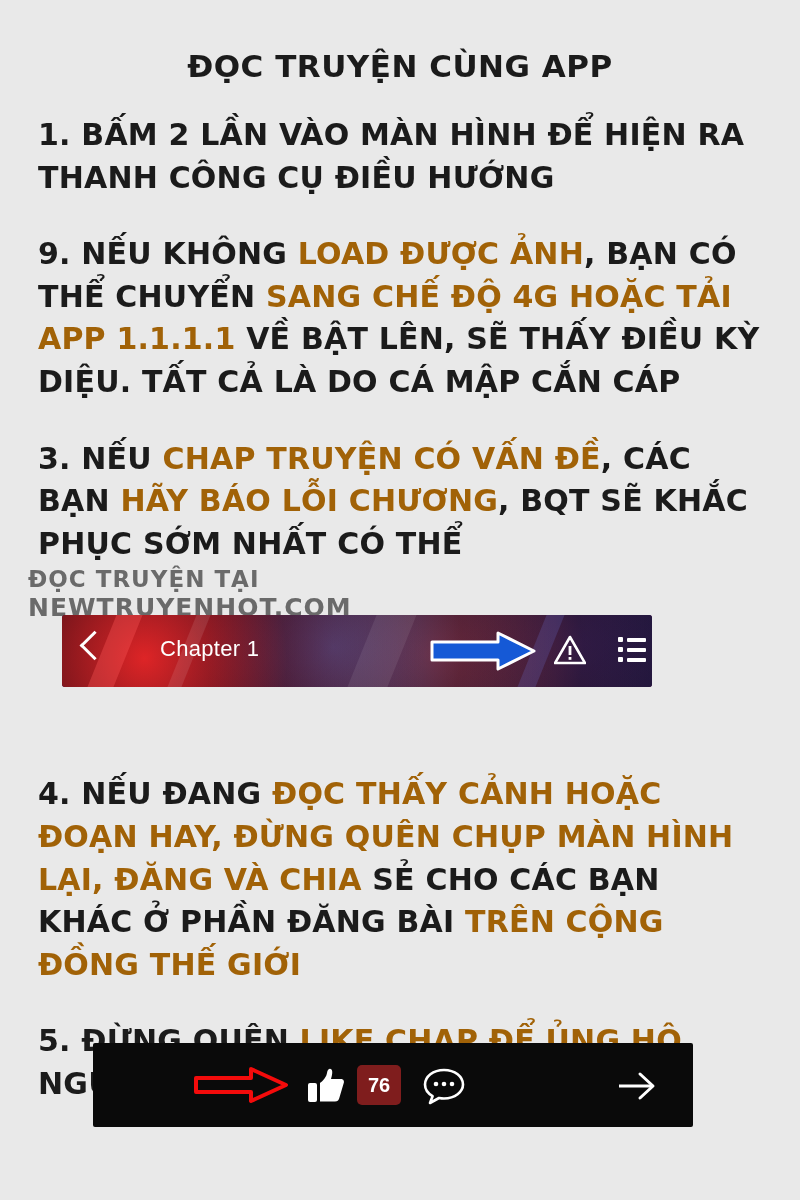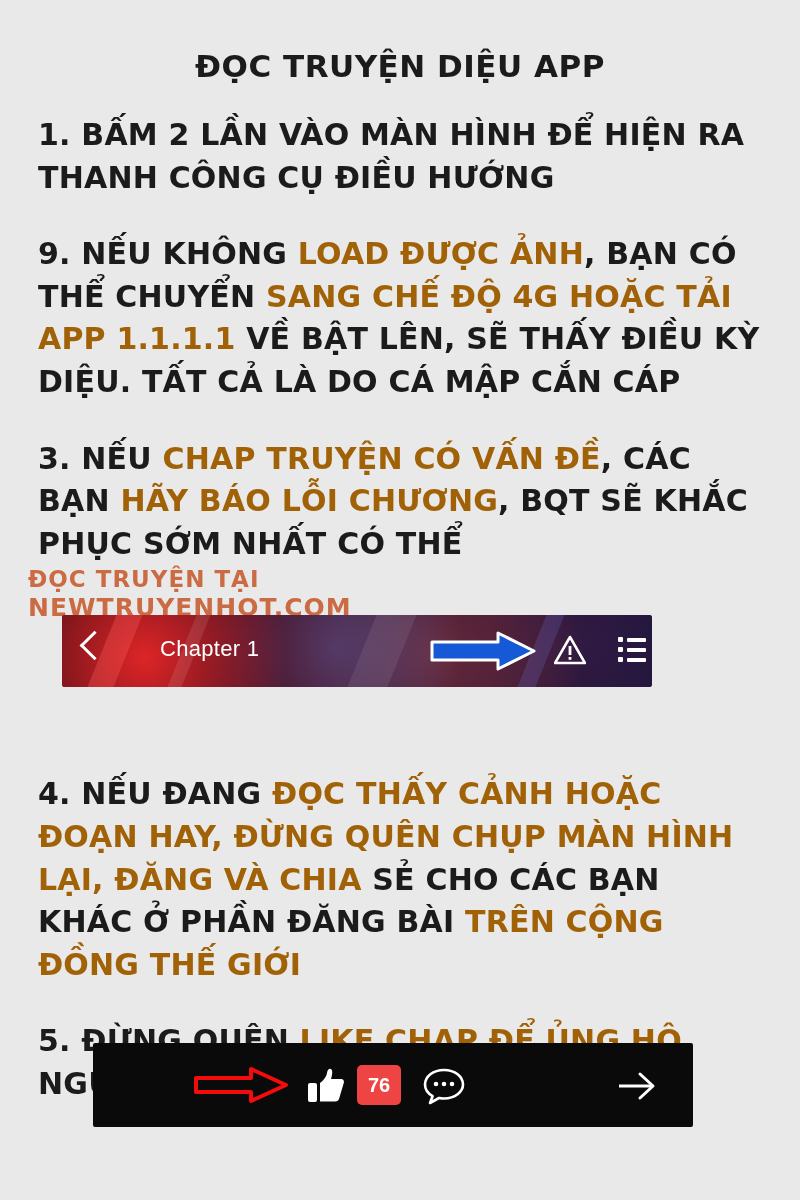--- a/index.html
+++ b/index.html
@@ -43,21 +43,21 @@
     margin-bottom: 28px;
   }
   .red {
     color: #a16207;
   }
   
   .watermark {
     position: absolute;
     left: 28px;
     top: 566px;
-    color: #c2410c;
+    color: #404040;
     opacity: 0.75;
     font-size: 23px;
     font-weight: bold;
     letter-spacing: 1px;
     line-height: 1.18;
     pointer-events: none;
   }
   .watermark .wm2 {
     font-size: 25px;
   }
@@ -170,21 +170,21 @@
     top: 22px;
     width: 42px;
     height: 42px;
   }
   .bb-count {
     position: absolute;
     left: 264px;
     top: 22px;
     width: 44px;
     height: 40px;
-    background: #ef4444;
+    background: #7f1d1d;
     border-radius: 5px;
     color: #ffffff;
     font-size: 20px;
     font-family: "Liberation Sans", sans-serif;
     font-weight: bold;
     display: flex;
     align-items: center;
     justify-content: center;
   }
   .bb-comment {
@@ -200,21 +200,21 @@
     top: 24px;
     width: 40px;
     height: 38px;
   }
 </style>
 </head>
 <body>
 
 <div class="page">
 
-  <div class="title">ĐỌC TRUYỆN DIỆU APP</div>
+  <div class="title">ĐỌC TRUYỆN CÙNG APP</div>
 
   <div class="body-block">
 
     <p class="para">
       <span>1. BẤM 2 LẦN VÀO MÀN HÌNH ĐỂ HIỆN RA THANH CÔNG CỤ ĐIỀU HƯỚNG</span>
     </p>
 
     <p class="para">
       <span>9. NẾU KHÔNG </span><span class="red">LOAD ĐƯỢC ẢNH</span><span>, BẠN CÓ THỂ CHUYỂN </span><span class="red">SANG CHẾ ĐỘ 4G HOẶC TẢI APP 1.1.1.1</span><span> VỀ BẬT LÊN, SẼ THẤY ĐIỀU KỲ DIỆU. TẤT CẢ LÀ DO CÁ MẬP CẮN CÁP</span>
     </p>

